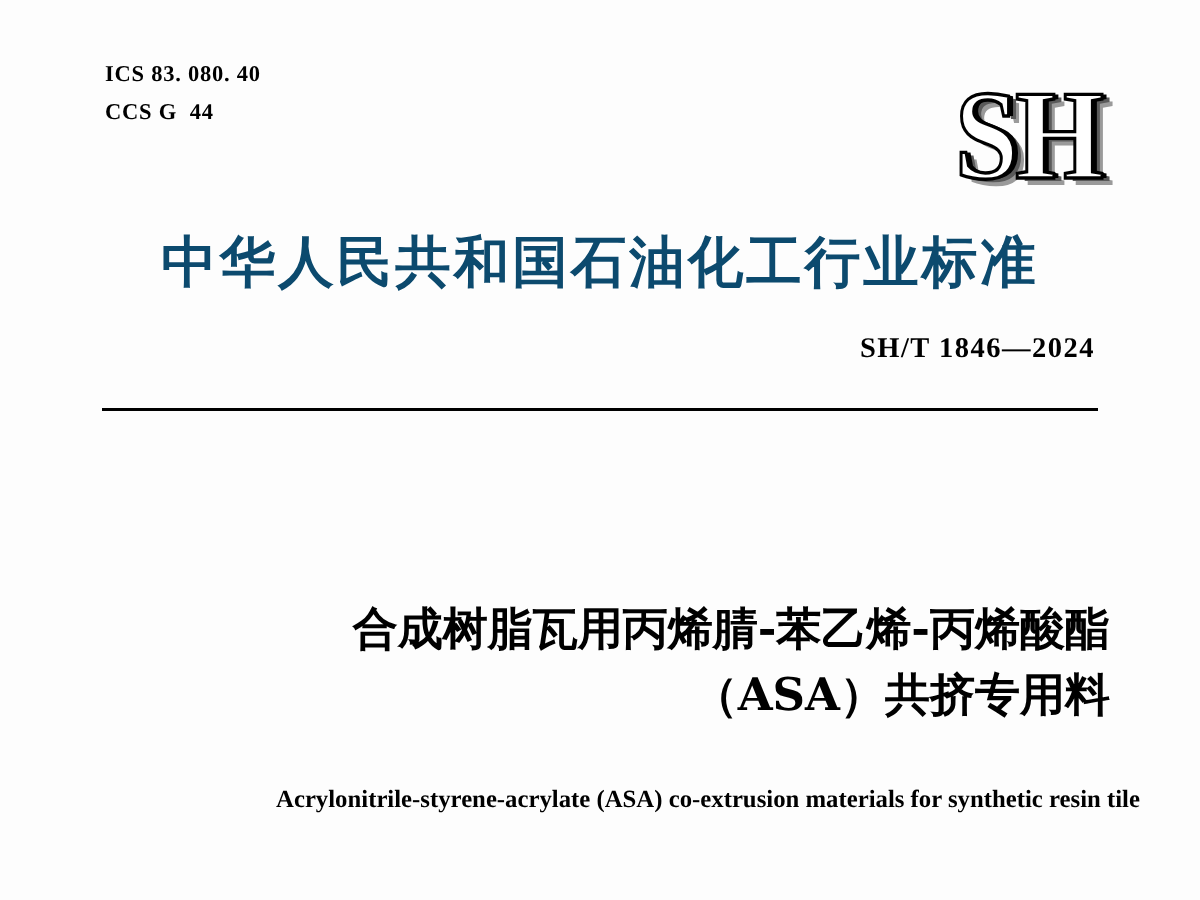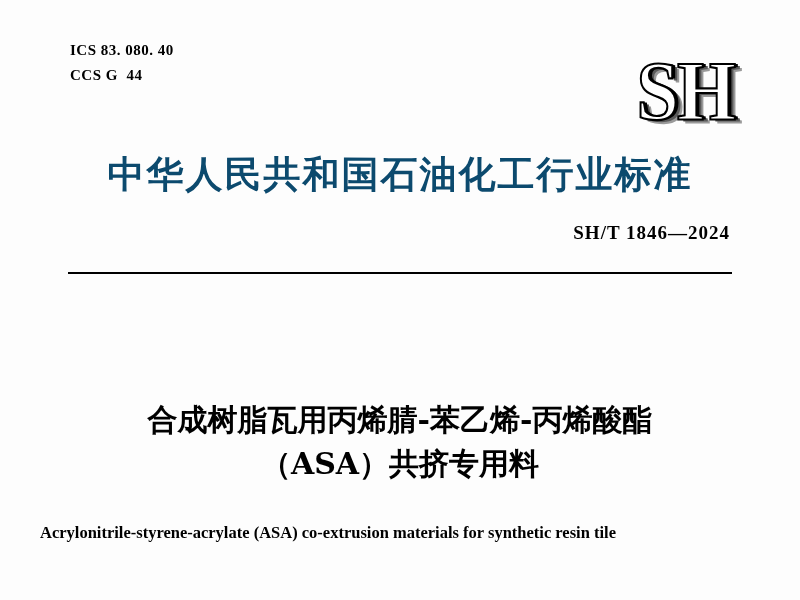--- a/index.html
+++ b/index.html
@@ -91,39 +91,39 @@
     height: 2px;
     background: #000;
   }
 
   
   .doc-title {
     position: absolute;
     left: 60px;
     right: 60px;
     top: 398px;
-    text-align: center;
+    text-align: right;
     font-family: "DejaVu Serif", "Liberation Serif", serif;
     font-weight: bold;
     font-size: 30px;
     line-height: 1.45;
     letter-spacing: 0px;
     color: #000;
   }
   .doc-title .line2 {
     display: block;
   }
 
   
   .doc-subtitle {
     position: absolute;
     left: 40px;
     right: 40px;
     top: 523px;
-    text-align: left;
+    text-align: right;
     font-family: "Liberation Serif", serif;
     font-weight: bold;
     font-size: 16.5px;
     letter-spacing: 0px;
     color: #000;
   }
 </style>
 </head>
 <body>
 

